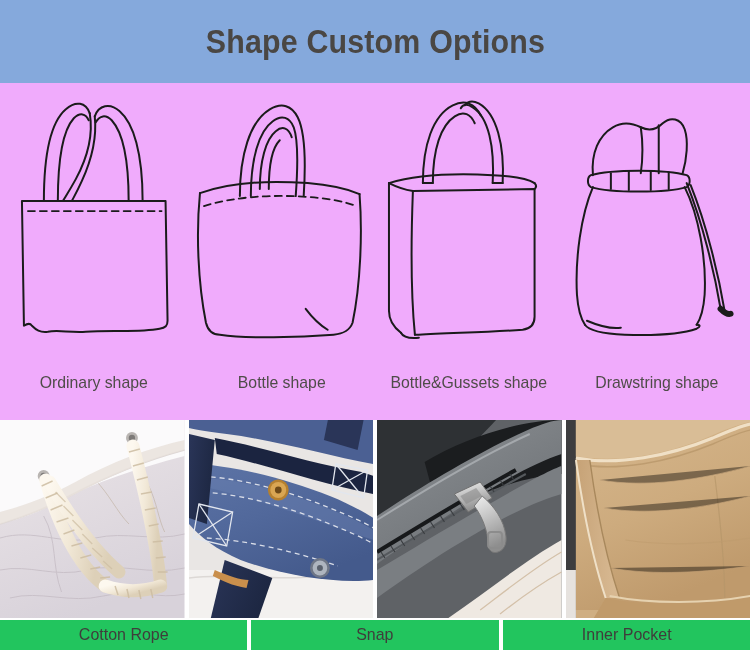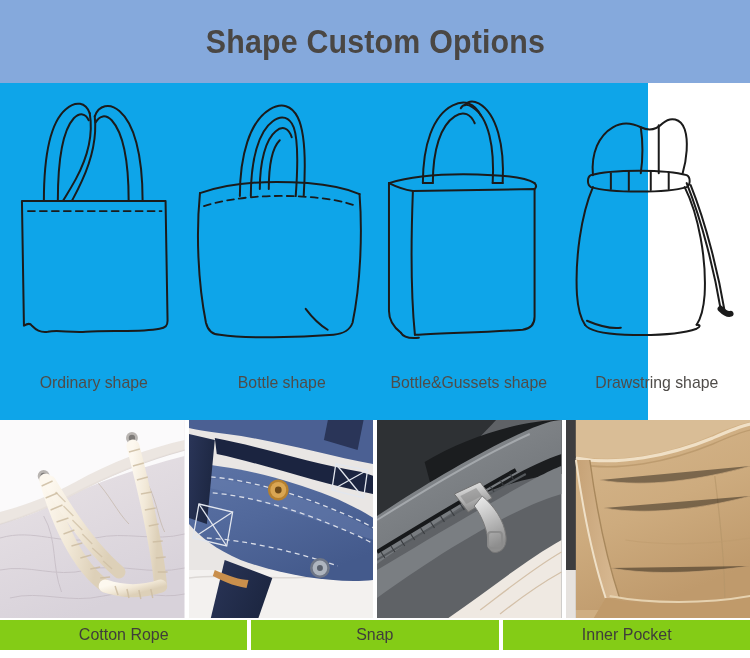--- a/index.html
+++ b/index.html
@@ -17,21 +17,21 @@
   }
   .header-title{
     font-family:"Liberation Sans",sans-serif;
     font-size:33px;font-weight:700;color:#4a4744;
     letter-spacing:.2px;transform:scaleX(.92);
     white-space:nowrap;
   }
 
   
   .illus-area{
-    position:absolute;left:0;top:83px;width:648px;height:337px;background:#0ea5e9;
+    position:absolute;left:0;top:83px;width:750px;height:337px;background:#f0abfc;
   }
   .illus-row{
     position:absolute;left:0;top:0;width:750px;height:285px;
     display:flex;
   }
   .illus-cell{
     flex:1 1 0;position:relative;height:285px;
   }
   .illus-cell svg{display:block;width:100%;height:100%;}
 
@@ -53,21 +53,21 @@
     display:flex;gap:4px;
   }
   .photo-cell{flex:1 1 0;position:relative;overflow:hidden;background:#fff;}
   .photo-cell svg{display:block;width:100%;height:100%;}
 
   .caption-row{
     position:absolute;left:0;top:620px;width:750px;height:30px;
     display:flex;gap:4px;
   }
   .caption-cell{
-    flex:1 1 0;background:#84cc16;
+    flex:1 1 0;background:#22c55e;
     display:flex;align-items:center;justify-content:center;
     font-size:17px;color:#3f3d3b;
     font-family:"Liberation Sans",sans-serif;
     transform:none;white-space:nowrap;text-align:right;
   }
   .caption-cell span{transform:scaleX(.94);display:inline-block;}
 </style>
 </head>
 <body>
 

